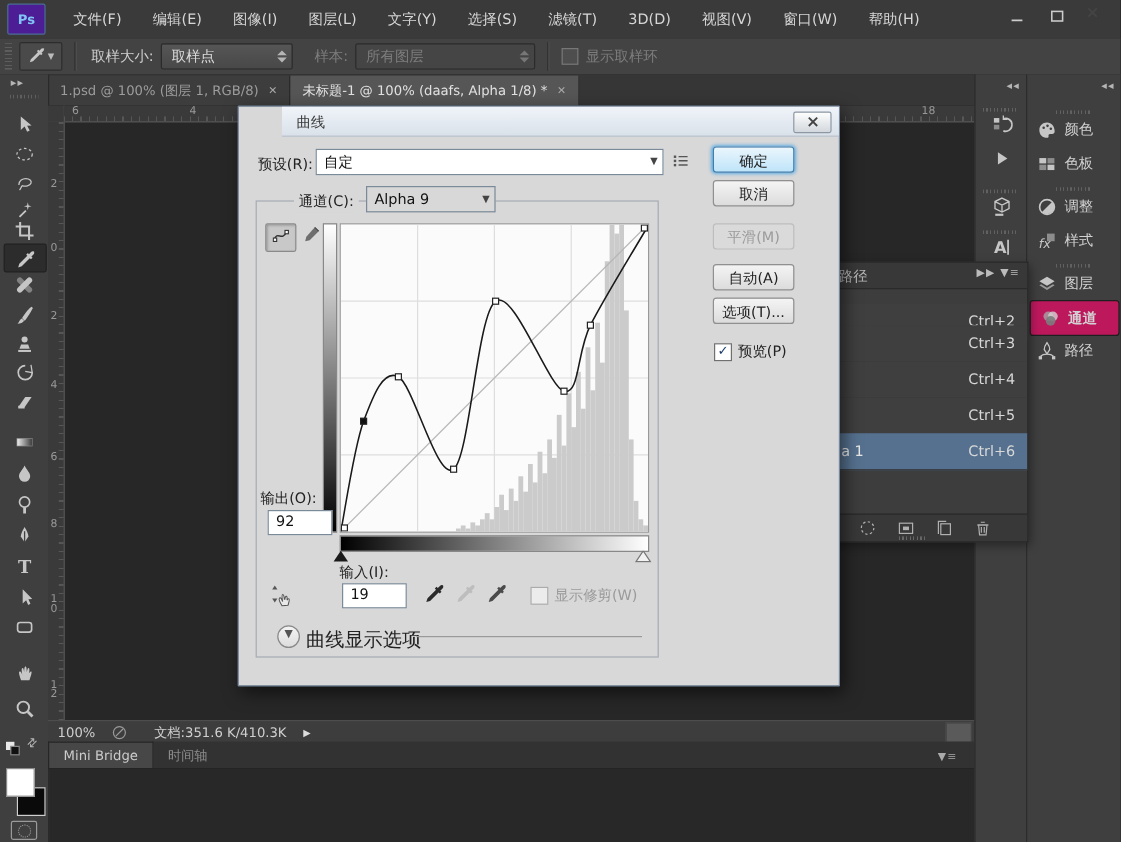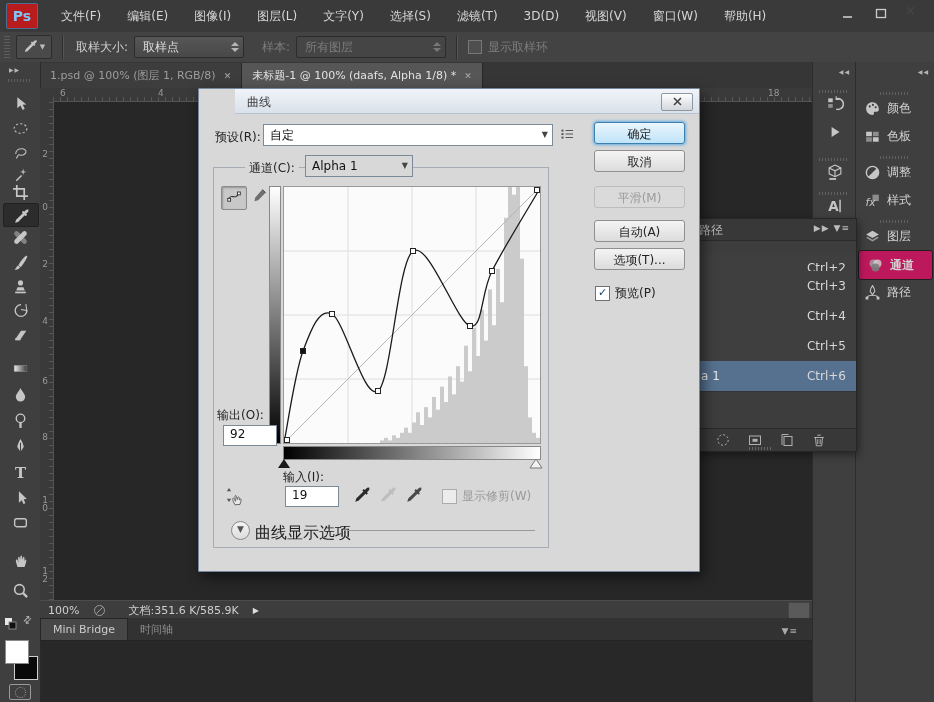--- a/index.html
+++ b/index.html
@@ -3,21 +3,21 @@
 <meta charset="utf-8">
 <style>
   html,body{margin:0;padding:0;background:#1b1b1b;}
   #app{position:relative;width:934px;height:702px;overflow:hidden;
        font-family:"DejaVu Sans","Liberation Sans",sans-serif;
        background:#282828;color:#cfcfcf;font-size:12px;
        -webkit-font-smoothing:antialiased;}
   .abs{position:absolute;}
   
   #menubar{position:absolute;left:0;top:0;width:934px;height:32px;background:#3a3a3a;border-bottom:1px solid #222;display:flex;align-items:center;}
-  #ps-logo{width:30px;height:24px;margin-left:6px;background:#b91c1c;border:1px solid #4a6e92;color:#7fc4f4;font-weight:bold;font-size:14px;display:flex;align-items:center;justify-content:center;border-radius:2px;}
+  #ps-logo{width:30px;height:24px;margin-left:6px;background:#4c1d95;border:1px solid #4a6e92;color:#7fc4f4;font-weight:bold;font-size:11px;display:flex;align-items:center;justify-content:center;border-radius:2px;}
   #menus{display:flex;margin-left:10px;}
   .menu-item{padding:0 13px;line-height:31px;color:#d6d6d6;font-size:12px;cursor:default;}
   #wincontrols{position:absolute;right:6px;top:3px;display:flex;}
   .winbtn{width:29px;height:20px;display:flex;align-items:center;justify-content:center;margin-left:4px;}
   .winbtn svg{width:15px;height:15px;}
   
   #optionsbar{position:absolute;left:0;top:32px;width:934px;height:30px;background:#434343;border-bottom:1px solid #282828;display:flex;align-items:center;}
   .grip-v{width:6px;height:22px;margin:0 6px 0 4px;background:repeating-linear-gradient(0deg,#5d5d5d 0 1px,transparent 1px 3px);}
   .tool-badge{width:34px;height:22px;background:#4a4a4a;border:1px solid #2d2d2d;border-radius:2px;display:flex;align-items:center;justify-content:center;gap:2px;}
   .tool-badge svg{width:15px;height:15px;}
@@ -104,21 +104,21 @@
   
   #dialog{position:absolute;left:198px;top:88px;width:500px;height:482px;background:#d8d8d8;border:1px solid #74879c;border-radius:1px;z-index:30;box-shadow:3px 5px 14px rgba(0,0,0,.55);color:#222;}
   #dlg-title{position:absolute;left:0;top:0;right:0;height:24px;background:linear-gradient(180deg,#f0f4f9,#d9e1ea);border-bottom:1px solid #b9c3cf;margin-left:36px;}
   #dlg-title-text{position:absolute;left:12px;top:5px;font-size:12px;color:#3a3a3a;}
   #dlg-close{position:absolute;right:6px;top:4px;width:30px;height:16px;background:linear-gradient(#fdfdfd,#d3d8dd);border:1px solid #8e98a4;border-radius:2px;display:flex;align-items:center;justify-content:center;}
   #dlg-close svg{width:9px;height:9px;}
   .lbl{position:absolute;font-size:12px;color:#222;}
   .lbl.dis{color:#9a9a9a;}
   .field{position:absolute;height:20px;background:#fff;border:1px solid #7a8a99;display:flex;align-items:center;padding-left:6px;font-size:12px;color:#111;}
   .dd-arrow{position:absolute;right:4px;top:5px;font-size:8px;color:#444;}
-  .btn{position:absolute;width:91px;height:22px;background:linear-gradient(#f4f4f4,#dcdcdc);border:1px solid #909090;border-radius:3px;font-size:12px;color:#222;font-family:inherit;text-align:center;line-height:20px;}
+  .btn{position:absolute;width:68px;height:22px;background:linear-gradient(#f4f4f4,#dcdcdc);border:1px solid #909090;border-radius:3px;font-size:12px;color:#222;font-family:inherit;text-align:center;line-height:20px;}
   .btn.focused{background:linear-gradient(#eaf6fd,#bfe4f9);border:1px solid #3c7fb1;box-shadow:0 0 3px 1px #62aee2;}
   .btn.disabled{background:#dadada;border:1px solid #bdbdbd;color:#9b9b9b;}
   .cb-light{position:absolute;display:flex;align-items:center;gap:5px;font-size:12px;}
   .cbox{width:13px;height:13px;background:#fff;border:1px solid #707070;font-size:11px;line-height:12px;text-align:center;color:#1a3d6d;font-weight:bold;}
   .cbox.dis{background:#ececec;border-color:#ababab;}
   #groupbox{position:absolute;left:14px;top:78px;width:334px;height:379px;border:1px solid #a6acb3;}
   .chan-bg{position:absolute;background:#d8d8d8;z-index:2;}
   .tool-toggle{position:absolute;width:24px;height:22px;display:flex;align-items:center;justify-content:center;z-index:3;}
   .tool-toggle svg{width:15px;height:15px;}
   .tool-toggle.selected{background:#c8c8c8;border:1px solid #8a8a8a;border-radius:2px;box-shadow:inset 1px 1px 2px rgba(0,0,0,.25);}
@@ -374,21 +374,21 @@
   </div>
 
   <div id="statusbar">
     <span id="zoom-field">100%</span>
     <span id="savestate">
       <svg width="13" height="13">
           <circle cx="6.5" cy="6.5" r="5" fill="none" stroke="#9a9a9a"></circle>
           <path d="M3.5 9.5 L9.5 3.5" stroke="#9a9a9a"></path>
         </svg>
     </span>
-    <span id="docinfo">文档:351.6 K/585.9K</span>
+    <span id="docinfo">文档:351.6 K/410.3K</span>
     <span id="docinfo-arrow">▶</span>
     <span id="scrollcorner"></span>
   </div>
 
   <div id="bottom-tabs">
     <div class="btab active">Mini Bridge</div>
       <div class="btab inactive">时间轴</div>
       <span id="bpanel-menu">▼≡</span>
   </div>
 
@@ -561,21 +561,21 @@
     <button class="btn" style="left:395px;top:131px">自动(A)</button>
     <button class="btn" style="left:395px;top:159px">选项(T)...</button>
     <span class="cb-light" style="left:396px;top:196px">
       <span class="cbox">✓</span>
       <span>预览(P)</span>
     </span>
 
     <div id="groupbox"></div>
     <span class="lbl chan-bg" style="left:46px;top:71px;padding:0 4px">通道(C):</span>
     <div class="field chan-bg" style="left:106px;top:66px;width:100px">
-      <span>Alpha 1</span>
+      <span>Alpha 9</span>
       <span class="dd-arrow">▼</span>
     </div>
 
     <span class="tool-toggle selected" style="left:22px;top:97px">
         <span><svg width="16" height="16" viewBox="0 0 16 16">
             <path d="M1.5 11.5 C4.5 3 8.5 13.5 12.5 4.5" fill="none" stroke="#333" stroke-width="1.2"></path>
             <rect x="0.8" y="10" width="3" height="3" fill="#fff" stroke="#333"></rect>
             <rect x="11.2" y="3.2" width="3" height="3" fill="#fff" stroke="#333"></rect>
           </svg></span>
       </span>

